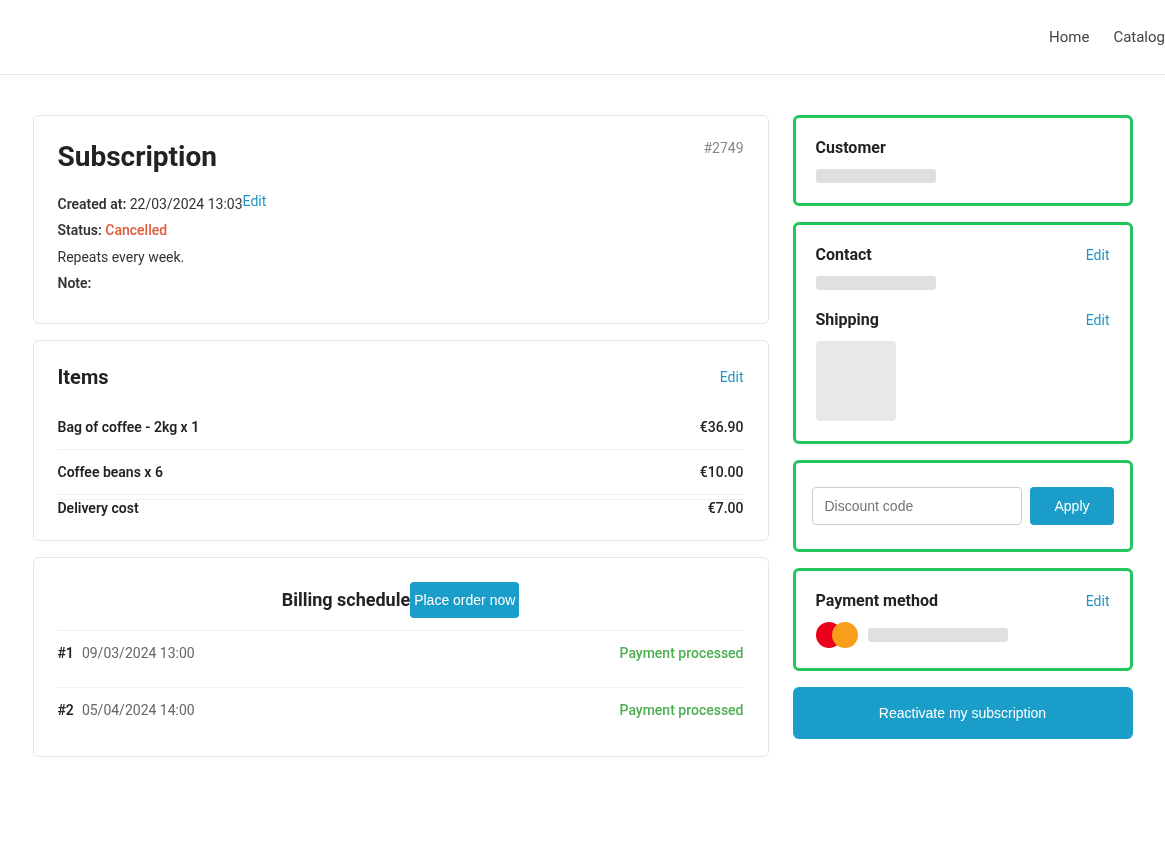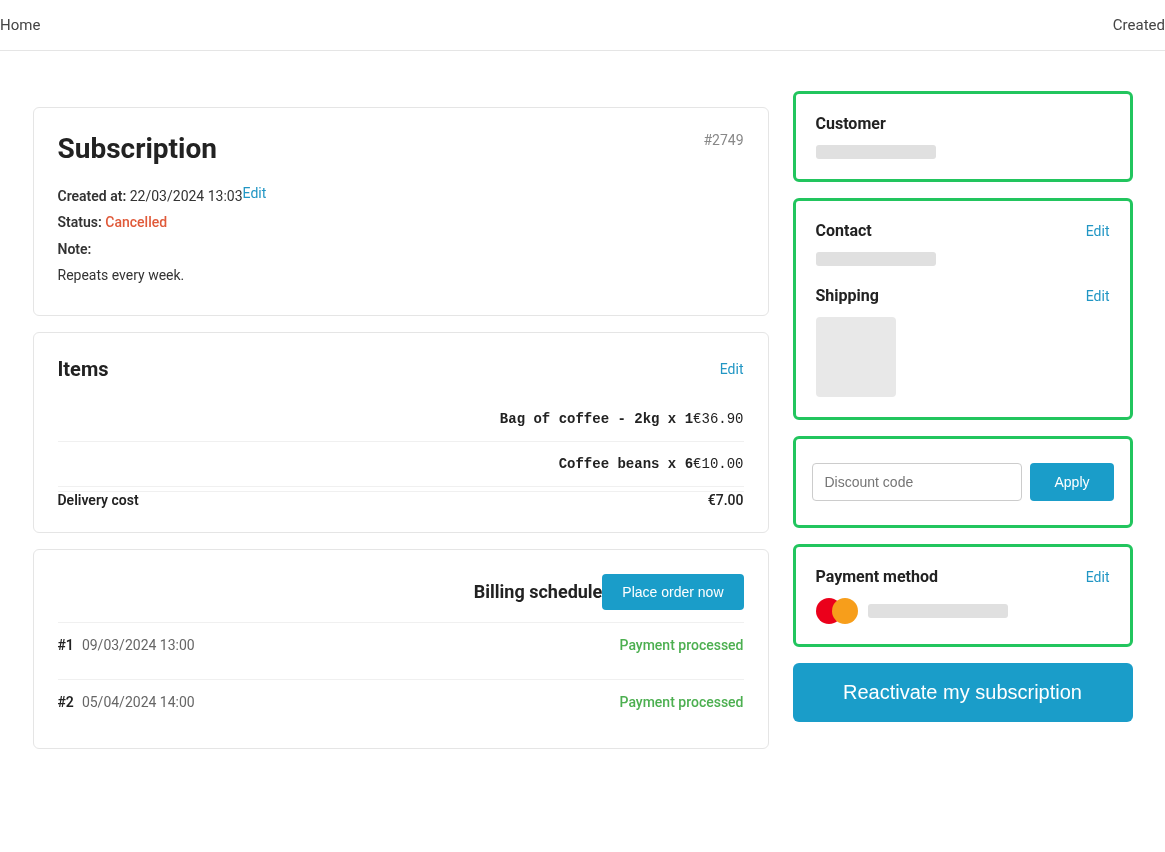--- a/index.html
+++ b/index.html
@@ -4,24 +4,24 @@
   <style>
     * { box-sizing: border-box; margin: 0; padding: 0; }
     body {
       font-family: -apple-system, BlinkMacSystemFont, 'Segoe UI', Roboto, sans-serif;
       background: #fff;
       color: #333;
       font-size: 14px;
     }
     nav {
       display: flex;
-      justify-content: space-between;
+      justify-content: flex-end;
       align-items: center;
       gap: 24px;
-      padding: 16px 0;
+      padding: 28px 0;
       border-bottom: 1px solid #e5e5e5;
     }
     nav a {
       text-decoration: none;
       color: #444;
       font-size: 15px;
     }
     .page-content {
       max-width: 1140px;
       margin: 40px auto;
@@ -29,21 +29,20 @@
       display: grid;
       grid-template-columns: 1fr 340px;
       gap: 24px;
       align-items: start;
     }
     
     .left-column {
       display: flex;
       flex-direction: column;
       gap: 16px;
-      margin-top: 16px;
     }
     .card {
       border: 1px solid #e5e5e5;
       border-radius: 6px;
       padding: 24px;
       background: #fff;
     }
     .card-header-top {
       display: flex;
       justify-content: space-between;
@@ -76,55 +75,54 @@
     .items-title {
       font-size: 20px;
       font-weight: 700;
       color: #222;
     }
     .items-list {
       margin-top: 16px;
     }
     .item-row {
       display: flex;
-      justify-content: flex-end;
+      justify-content: space-between;
       align-items: center;
       padding: 14px 0;
       border-top: 1px solid #f0f0f0;
-      font-family: Liberation Mono, monospace;
     }
     .item-row:first-child { border-top: none; }
     .item-name { font-weight: 600; color: #222; }
     .item-price { font-weight: 500; color: #222; }
     .delivery-row {
       display: flex;
       justify-content: space-between;
       align-items: center;
       border-top: 1px solid #f0f0f0;
       margin-top: 4px;
     }
     .delivery-label { font-weight: 600; color: #222; }
     .delivery-price { font-weight: 500; color: #222; }
     
     .billing-header {
       display: flex;
-      justify-content: flex-end;
+      justify-content: center;
       align-items: center;
     }
     .billing-title {
       font-size: 18px;
       font-weight: 700;
       color: #222;
     }
     .place-order-btn {
       background: #1a9dc9;
       color: #fff;
       border: none;
       border-radius: 4px;
-      padding: 10px 20px;
+      padding: 10px 4px;
       font-size: 14px;
       font-weight: 500;
       cursor: pointer;
     }
     .billing-row {
       display: flex;
       justify-content: space-between;
       align-items: center;
       padding: 14px 0;
       border-top: 1px solid #f0f0f0;
@@ -229,38 +227,38 @@
       background: #e0e0e0;
       border-radius: 3px;
       width: 140px;
     }
     .reactivate-btn {
       background: #1a9dc9;
       color: #fff;
       border: none;
       border-radius: 6px;
       padding: 18px 20px;
-      font-size: 20px;
+      font-size: 14px;
       font-weight: 500;
       cursor: pointer;
       width: 100%;
       text-align: center;
     }
     .divider-line {
       border: none;
       border-top: 1px solid #f0f0f0;
       margin: 0;
     }
   </style>
 </head>
 <body>
 
 <nav>
   <a href="#">Home</a>
-  <a href="#">Created</a>
+  <a href="#">Catalog</a>
 </nav>
 
 <div class="page-content">
 
   <div class="left-column">
 
     <div class="card">
       <div class="card-header-top">
         <span class="subscription-title">Subscription</span>
         <span class="subscription-number">#2749</span>
@@ -269,22 +267,22 @@
         <div style="display:flex; justify-content:flex-start; align-items:flex-start;">
           <div>
             <p>
               <strong>Created at:</strong>
               <span>22/03/2024 13:03</span>
             </p>
             <p>
               <strong>Status:</strong>
               <span class="status-cancelled">Cancelled</span>
             </p>
+            <p>Repeats every week.</p>
             <p><strong>Note:</strong></p>
-            <p>Repeats every week.</p>
           </div>
           <a class="edit-link">Edit</a>
         </div>
       </div>
     </div>
 
     <div class="card">
       <div style="display:flex; justify-content:space-between; align-items:center;">
         <span class="items-title">Items</span>
         <a class="edit-link">Edit</a>

